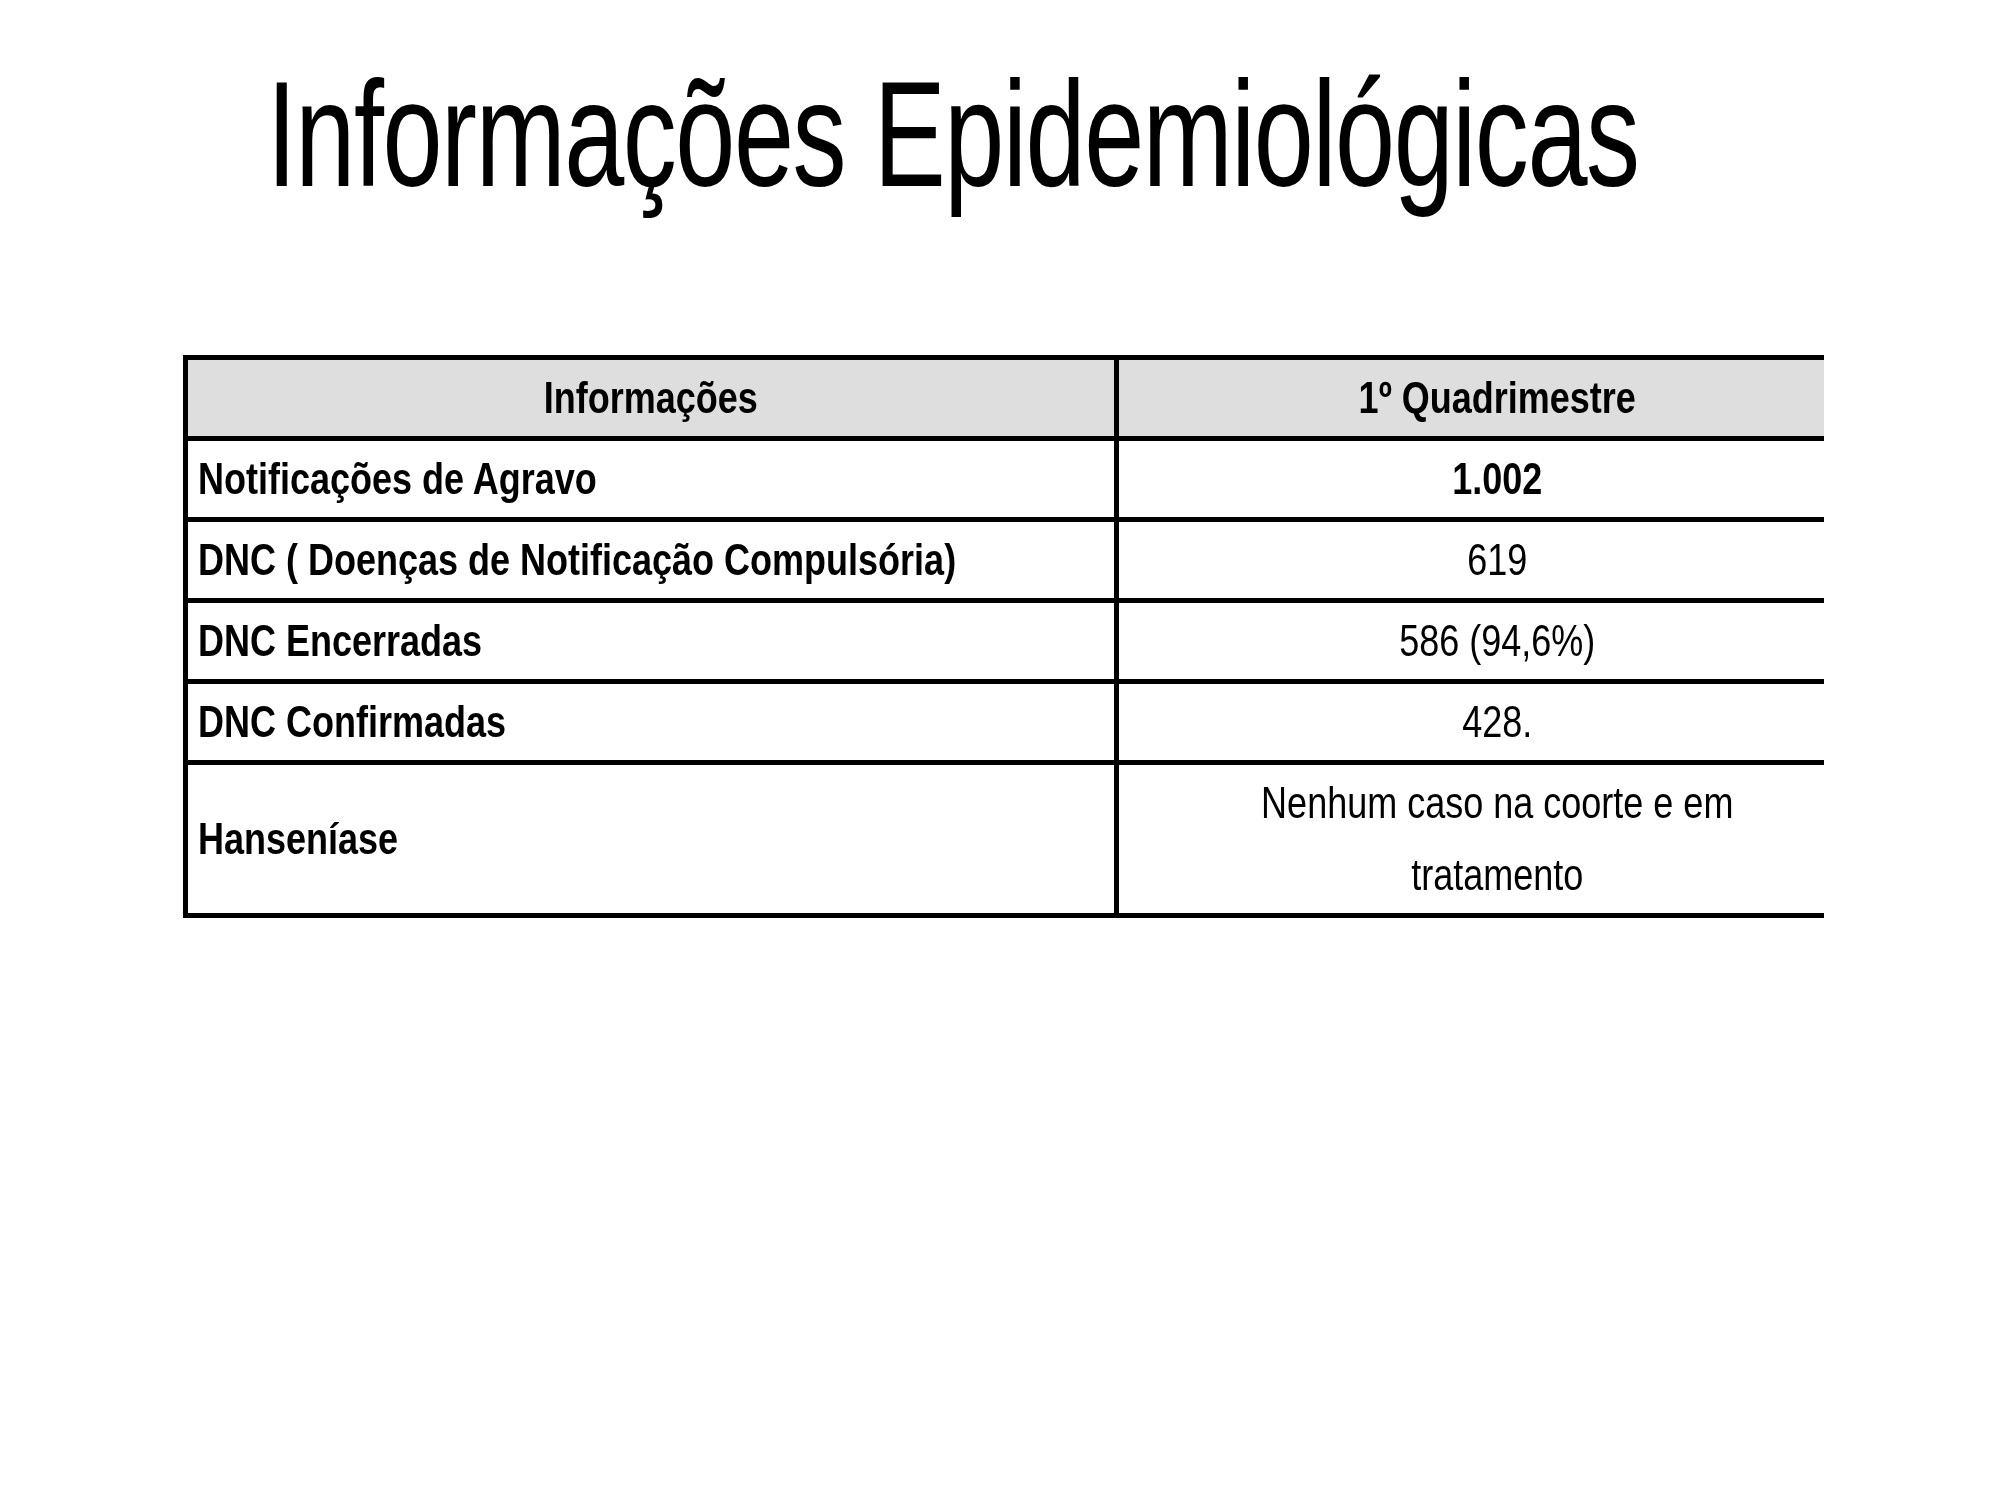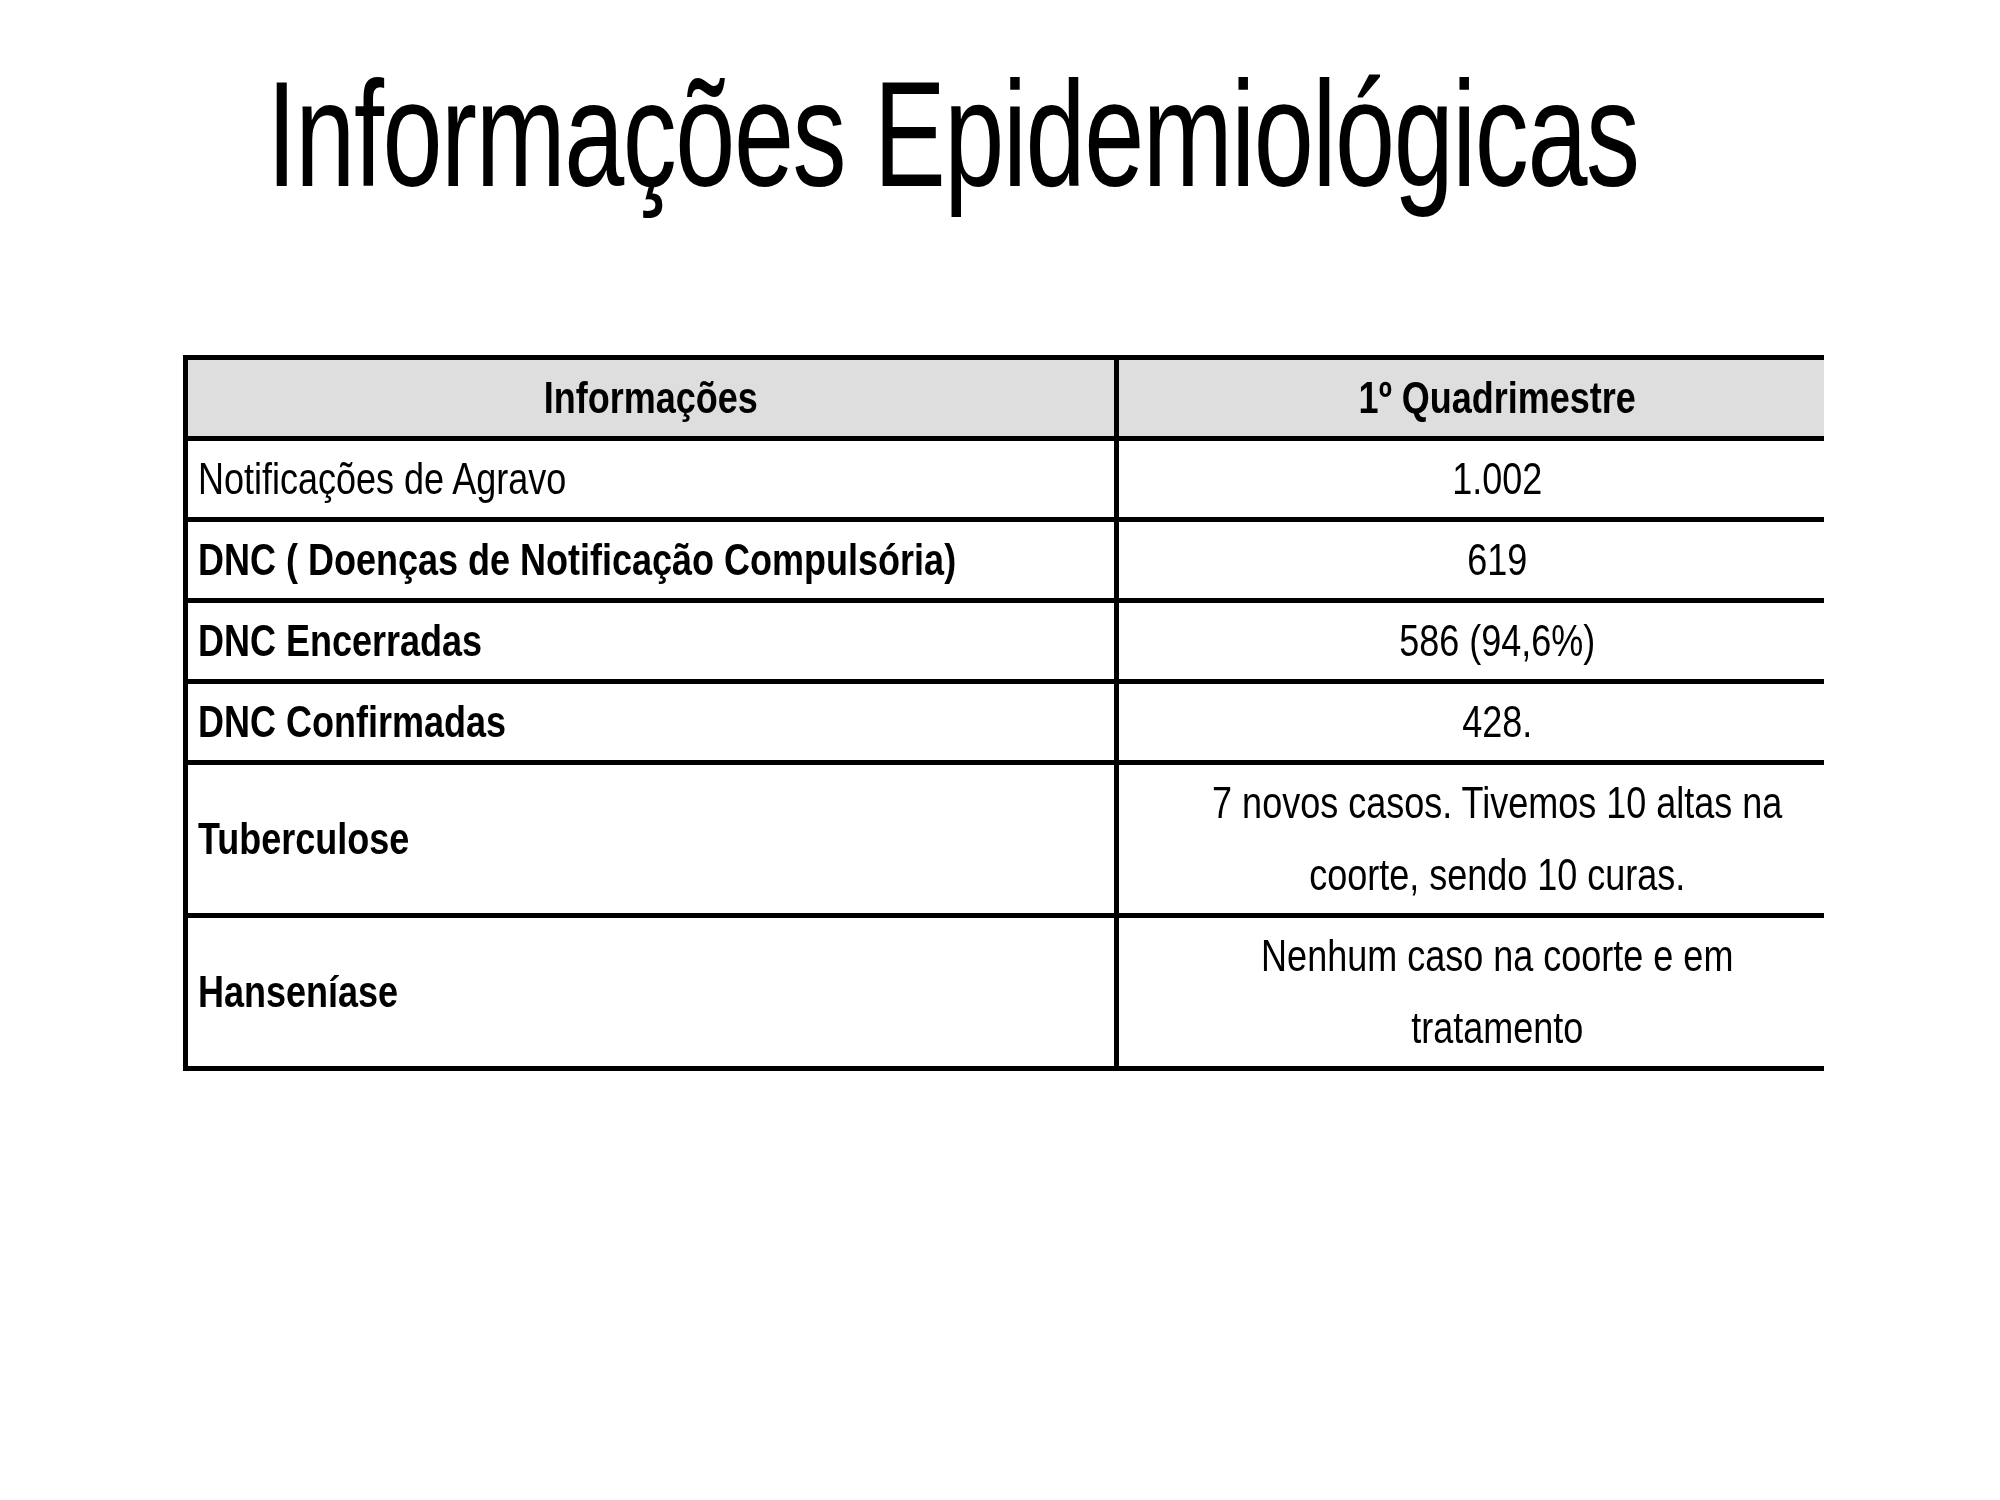--- a/index.html
+++ b/index.html
@@ -65,21 +65,21 @@
     font-size: 45px;
     overflow: hidden;
   }
   thead tr { height: 80px; }
   tbody tr { height: 76px; }
   tbody tr.tall1 { height: 145px; }
   tbody tr.tall2 { height: 149px; }
   thead th { background: var(--header-bg); font-weight: 700; }
   td.label { text-align: left; font-weight: 700; }
   td.value { text-align: center; font-weight: 400; }
-  tr.bold-row td { font-weight: 400; }
+  tr.bold-row td { font-weight: 700; }
   
   .cx-left {
     display: block;
     width: 125%;
     transform: scaleX(0.8);
     transform-origin: left center;
     white-space: pre-line;
     line-height: 1.55;
   }
   .cx-mid {
@@ -142,29 +142,20 @@
             </td>
         </tr>
         <tr>
           <td class="label">
               <span class="cx-left">DNC Confirmadas</span>
             </td>
           <td class="value">
               <span class="cx-mid">428.</span>
             </td>
         </tr>
-        <tr class="tall1">
-          <td class="label">
-              <span class="cx-left">Tuberculose</span>
-            </td>
-          <td class="value">
-              <span class="cx-mid">7 novos casos. Tivemos 10 altas na
-coorte, sendo 10 curas.</span>
-            </td>
-        </tr>
         <tr class="tall2">
           <td class="label">
               <span class="cx-left">Hanseníase</span>
             </td>
           <td class="value">
               <span class="cx-mid">Nenhum caso na coorte e em
 tratamento</span>
             </td>
         </tr>
       </tbody>

